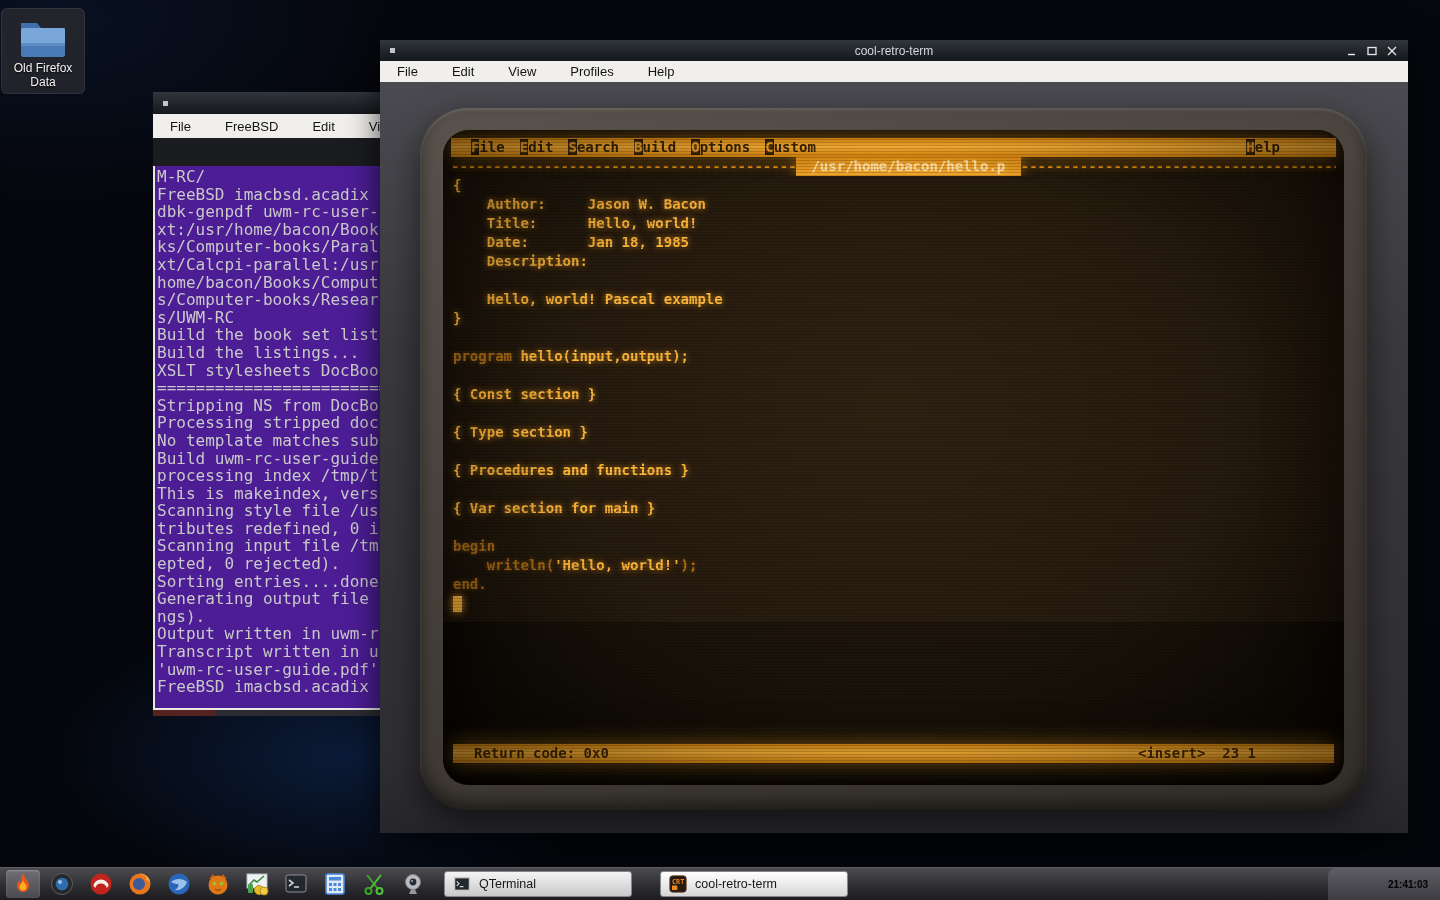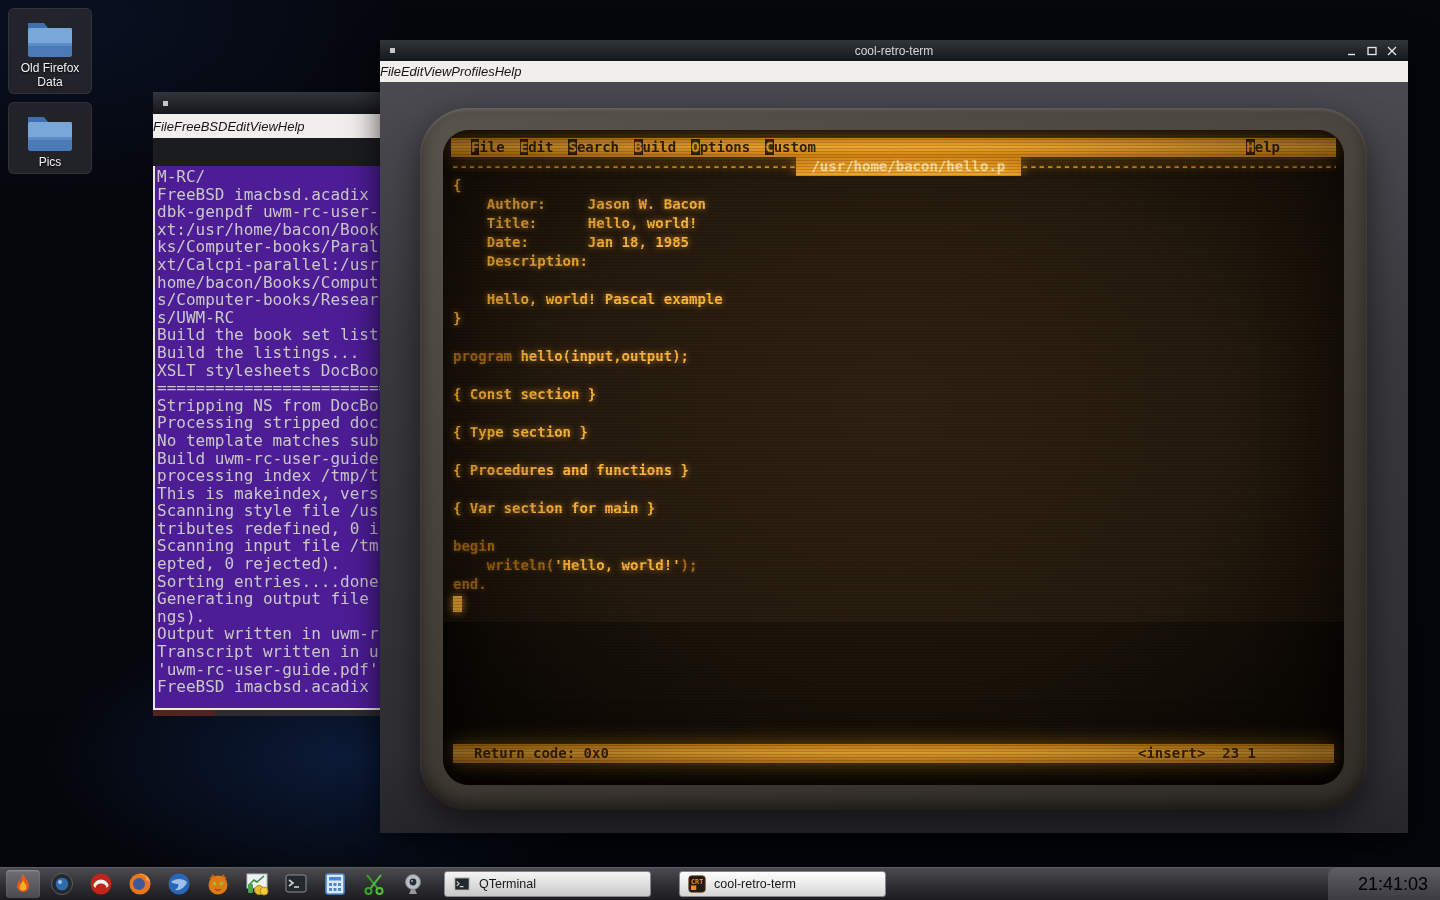--- a/index.html
+++ b/index.html
@@ -7,34 +7,34 @@
   body {
     font-family:"Liberation Sans", sans-serif;
     background:
       radial-gradient(420px 200px at 24% 84%, rgba(30,80,170,.28), rgba(0,0,0,0) 70%),
       radial-gradient(500px 260px at 4% 2%, rgba(25,60,130,.18), rgba(0,0,0,0) 70%),
       linear-gradient(#05070d,#04060b);
     position:relative;
   }
 
   
-  .desk-icons { position:absolute; left:8px; top:8px; display:flex; flex-direction:column; gap:8px; z-index:1; }
+  .desk-icons { position:absolute; left:1px; top:8px; display:flex; flex-direction:row; gap:25px; z-index:1; }
   .desk-icon {
     width:84px; padding:6px 2px 4px; border-radius:6px;
     background:rgba(42,42,48,.78); border:1px solid rgba(255,255,255,.07);
     display:flex; flex-direction:column; align-items:center; gap:2px; cursor:default;
   }
   .desk-icon .lbl { color:#f2f2f2; font-size:12px; line-height:1.18; text-align:center;
     text-shadow:0 1px 2px rgba(0,0,0,.9); overflow-wrap:anywhere; }
 
   
   .titlebar { height:21px; background:linear-gradient(#31363c,#14171b); display:flex; align-items:center; position:relative; }
   .titlebar .dot { width:5px; height:5px; background:#c3c6c9; margin-left:10px; }
   .menubar { background:#f1efec; display:flex; align-items:center; font-size:13px; color:#141414; }
-  .menubar span { padding:2px 0;font-style:italic; }
+  .menubar span { padding:2px 17px; }
 
   
   #qterm { position:absolute; left:153px; top:92px; width:300px; height:624px; z-index:2; background:#1a1c1f; }
   #qterm .titlebar { height:22px; }
   #qterm .menubar { height:24px; }
   .qt-tabbar { height:28px; background:linear-gradient(#d9d6d2,#c8c5c1); display:flex; align-items:flex-end; padding-left:2px; border-bottom:1px solid #9d9a96; }
   .qt-tab { height:26px; background:#fbfafa; border:1px solid #9a9793; border-bottom:none; border-radius:4px 4px 0 0;
     display:flex; align-items:center; gap:7px; padding:0 10px; font-size:13px; color:#1a1a1a; }
   .qt-term { position:absolute; left:0; right:0; top:74px; bottom:6px; background:#4c1d95; border:2px solid #eae8e4; border-top:none; overflow:hidden; }
   .qt-term pre { font-family:"DejaVu Sans Mono", monospace; font-size:16px; line-height:17.6px; color:#c9c9c9; margin:2px 0 0 2px; white-space:pre; }
@@ -89,49 +89,40 @@
     background:linear-gradient(#d0820f,#f9b238 45%,#cd7f0e); color:#4a2a05;
     box-shadow:0 0 20px rgba(248,165,35,.55); white-space:pre; }
 
   
   #taskbar { position:absolute; left:0; right:0; bottom:0; height:33px; z-index:5;
     background:linear-gradient(#4b4b50,#2c2c30 60%,#1d1d21); border-top:1px solid #5c5c62;
     display:flex; align-items:center; padding-left:6px; }
   .launcher { width:34px; height:28px; display:flex; align-items:center; justify-content:center; border-radius:4px; flex:none; }
   .launcher.active { background:linear-gradient(#6e6e74,#4a4a50); box-shadow:inset 0 1px 2px rgba(255,255,255,.25); }
   .launcher + .launcher { margin-left:5px; }
-  .taskbtn { height:26px; width:207px; margin-left:14px; border-radius:3px; border:1px solid #85858a;
+  .taskbtn { height:26px; width:188px; margin-left:14px; border-radius:3px; border:1px solid #85858a;
     background:linear-gradient(#f4f4f4,#c9c9c9); display:flex; align-items:center; gap:8px; padding:0 8px;
     font-size:12.5px; color:#17171a; flex:none; }
   .taskbtn.active { background:linear-gradient(#ffffff,#d6d6d6);margin-left:28px; }
   .clockpane { margin-left:auto; height:33px; min-width:112px; border-radius:8px 0 0 0;
     background:linear-gradient(#5e5e64,#3a3a40); display:flex; align-items:center; justify-content:flex-end; padding:0 12px; }
-  .clockpane .clk { color:#000; font-size:18px; font-weight:normal; }
+  .clockpane .clk { color:#000; font-size:10px; font-weight:bold; }
 </style>
 </head>
 <body>
 
 <div class="desk-icons">
   <div class="desk-icon">
     <svg width="52" height="44" viewBox="0 0 52 44">
       <path d="M4 8 h16 l4 5 h24 v26 a3 3 0 0 1-3 3 H7 a3 3 0 0 1-3-3 z" fill="#3f6fae"></path>
       <rect x="4" y="13" width="44" height="24" rx="2" fill="#7aa7da"></rect>
       <rect x="4" y="28" width="44" height="3" fill="#5b8cc4"></rect>
       <path d="M4 31 h44 v8 a3 3 0 0 1-3 3 H7 a3 3 0 0 1-3-3 z" fill="#4a7ab8"></path>
     </svg>
     <div class="lbl">Old Firefox Data</div>
-  </div>
-  <div class="desk-icon">
-    <svg width="52" height="44" viewBox="0 0 52 44">
-      <path d="M4 8 h16 l4 5 h24 v26 a3 3 0 0 1-3 3 H7 a3 3 0 0 1-3-3 z" fill="#3f6fae"></path>
-      <rect x="4" y="13" width="44" height="24" rx="2" fill="#7aa7da"></rect>
-      <rect x="4" y="28" width="44" height="3" fill="#5b8cc4"></rect>
-      <path d="M4 31 h44 v8 a3 3 0 0 1-3 3 H7 a3 3 0 0 1-3-3 z" fill="#4a7ab8"></path>
-    </svg>
-    <div class="lbl">Pics</div>
   </div>
 </div>
 
 <div id="qterm">
   <div class="titlebar">
     <div class="dot"></div>
   </div>
   <div class="menubar">
       <span>File</span>
       <span>FreeBSD</span>

